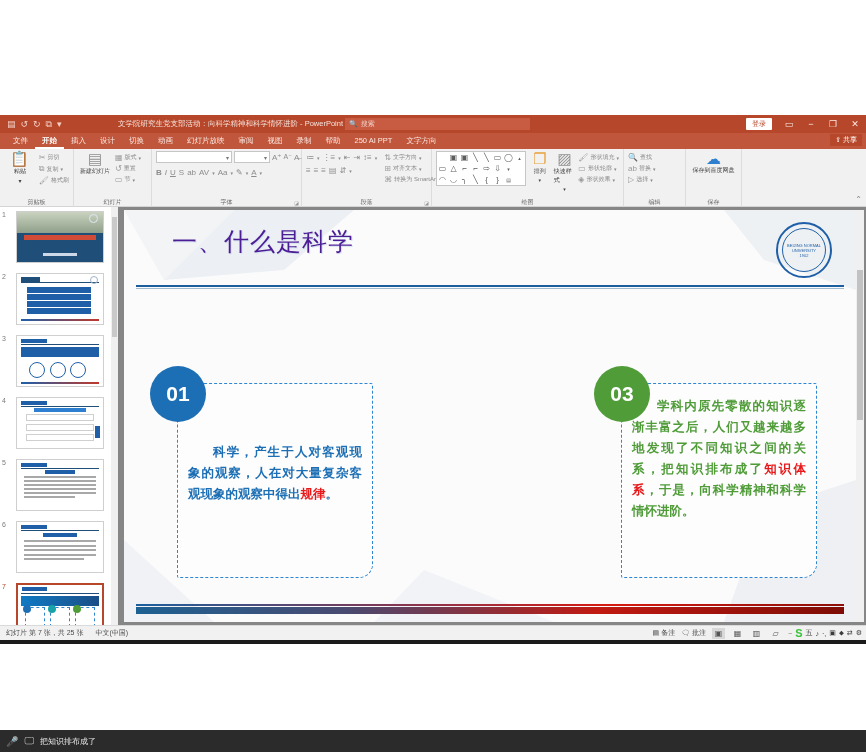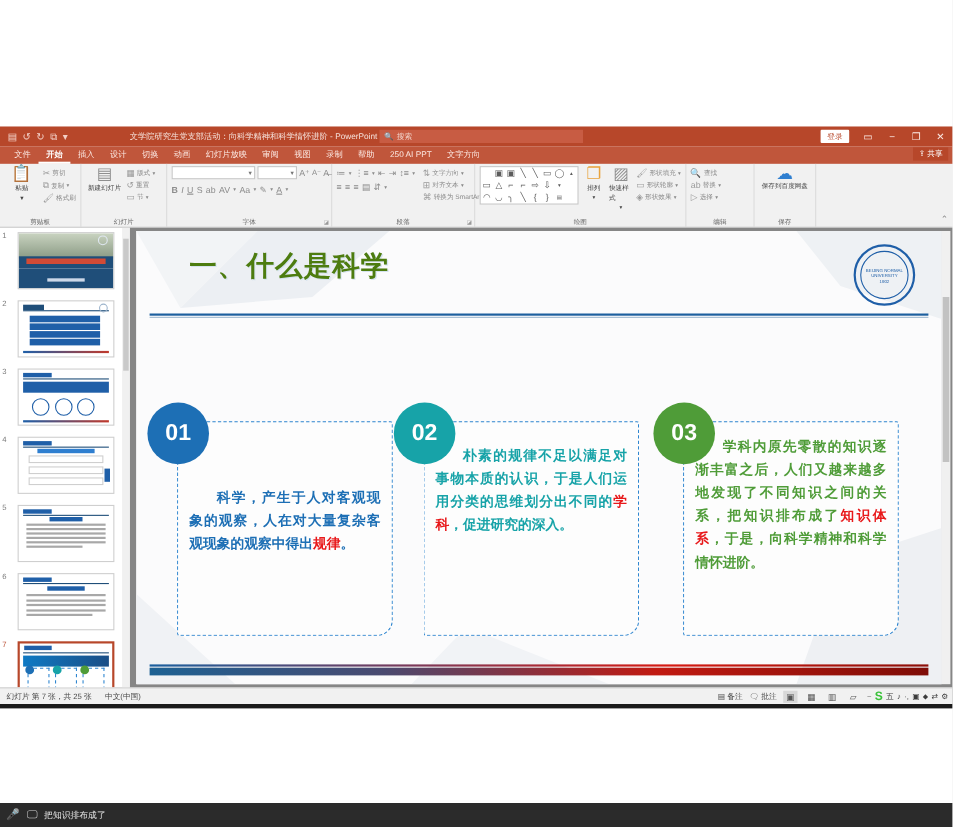--- a/index.html
+++ b/index.html
@@ -61,32 +61,32 @@
   .thumbframe { width:88px; height:52px; border:1px solid #cfcfcf; background:#fff; overflow:hidden; position:relative; }
   .thumbframe.sel { border:2px solid #b7472a; }
   .thumbpane-scroll { position:absolute; right:0; top:0; width:7px; height:418px; background:#f0f0f0; }
   .thumbpane-scroll .bar { position:absolute; left:1px; top:10px; width:5px; height:120px; background:#c9c9c9; }
 
   
   .slidewrap { position:absolute; left:124px; top:3px; width:732px; height:412px; background:#ffffff; }
 
   .slide { position:relative; width:732px; height:412px; background:#fbfbfc; overflow:hidden; }
   .slide-bg-poly { position:absolute; inset:0; }
-  .slide-title { position:absolute; left:48px; top:15px; font-size:25px; font-weight:bold; color:#4d7c0f; letter-spacing:1px; text-shadow:1px 1px 0 #d5e3ef; }
+  .slide-title { position:absolute; left:48px; top:15px; font-size:25px; font-weight:normal; color:#4c1d95; letter-spacing:1px; text-shadow:1px 1px 0 #d5e3ef; }
   .title-underline { position:absolute; left:12px; top:75px; width:708px; height:2px; background:#1d5f9e; }
   .title-underline2 { position:absolute; left:12px; top:78px; width:708px; height:1px; background:#9fb9cf; }
   .logo { position:absolute; right:24px; top:12px; width:56px; height:56px; border-radius:50%; border:2px solid #1f5fa8; display:flex; align-items:center; justify-content:center; }
   .logo-inner { width:44px; height:44px; border-radius:50%; border:1px solid #1f5fa8; display:flex; flex-direction:column; align-items:center; justify-content:center; color:#1f5fa8; font-size:4px; line-height:5px; text-align:center; }
 
   .banner { position:absolute; left:8px; top:97px; width:712px; height:44px; background:linear-gradient(90deg,#0f7ac4 0%,#1176c0 55%,#1b4e86 100%); display:flex; align-items:center; justify-content:center; }
   .banner-text { color:#fff; font-size:17px; font-weight:bold; letter-spacing:.5px; }
 
   .cards { position:absolute; left:8px; top:155px; width:712px; height:215px; }
   .card { position:absolute; top:18px; width:196px; height:195px; border:1px dashed #2f86d0; border-radius:2px 2px 14px 2px; background:#fdfdfd; }
-  .card.c1 { left:29px; }
+  .card.c1 { left:45px; }
   .card.c2 { left:253px; }
   .card.c3 { left:489px; }
   .badge { position:absolute; top:-18px; left:-28px; width:56px; height:56px; border-radius:50%; display:flex; align-items:center; justify-content:center; color:#fff; font-size:21px; font-weight:bold; }
   .badge.b1 { background:#1d6fb5; }
   .badge.b2 { background:#17a3a8; }
   .badge.b3 { background:#4f9c38; }
   .cardtext { position:absolute; left:10px; right:10px; bottom:10px; font-size:12.5px; line-height:21px; font-weight:bold; text-align:justify; text-indent:25px; }
   .cardtext.t1 { color:#1d6fb5; top:58px; }
   .cardtext.t2 { color:#17a3a8; top:20px; }
   .cardtext.t3 { color:#4f9c38; top:12px; }
@@ -526,24 +526,20 @@
           </div>
 
 
           <div class="cards">
 
             <div class="card c1">
               <div class="badge b1">01</div>
               <div class="cardtext t1"><span>科学，产生于人对客观现象的观察，人在对大量复杂客观现象的观察中得出</span><span class="hl">规律</span><span>。</span></div>
             </div>
 
-            <div class="card c2">
-              <div class="badge b2">02</div>
-              <div class="cardtext t2"><span>朴素的规律不足以满足对事物本质的认识，于是人们运用分类的思维划分出不同的</span><span class="hl">学科</span><span>，促进研究的深入。</span></div>
-            </div>
 
             <div class="card c3">
               <div class="badge b3">03</div>
               <div class="cardtext t3"><span>学科内原先零散的知识逐渐丰富之后，人们又越来越多地发现了不同知识之间的关系，把知识排布成了</span><span class="hl">知识体系</span><span>，于是，向科学精神和科学情怀进阶。</span></div>
             </div>
 
           </div>
 
           <div class="bottombar1"></div>
           <div class="bottombar2"></div>

